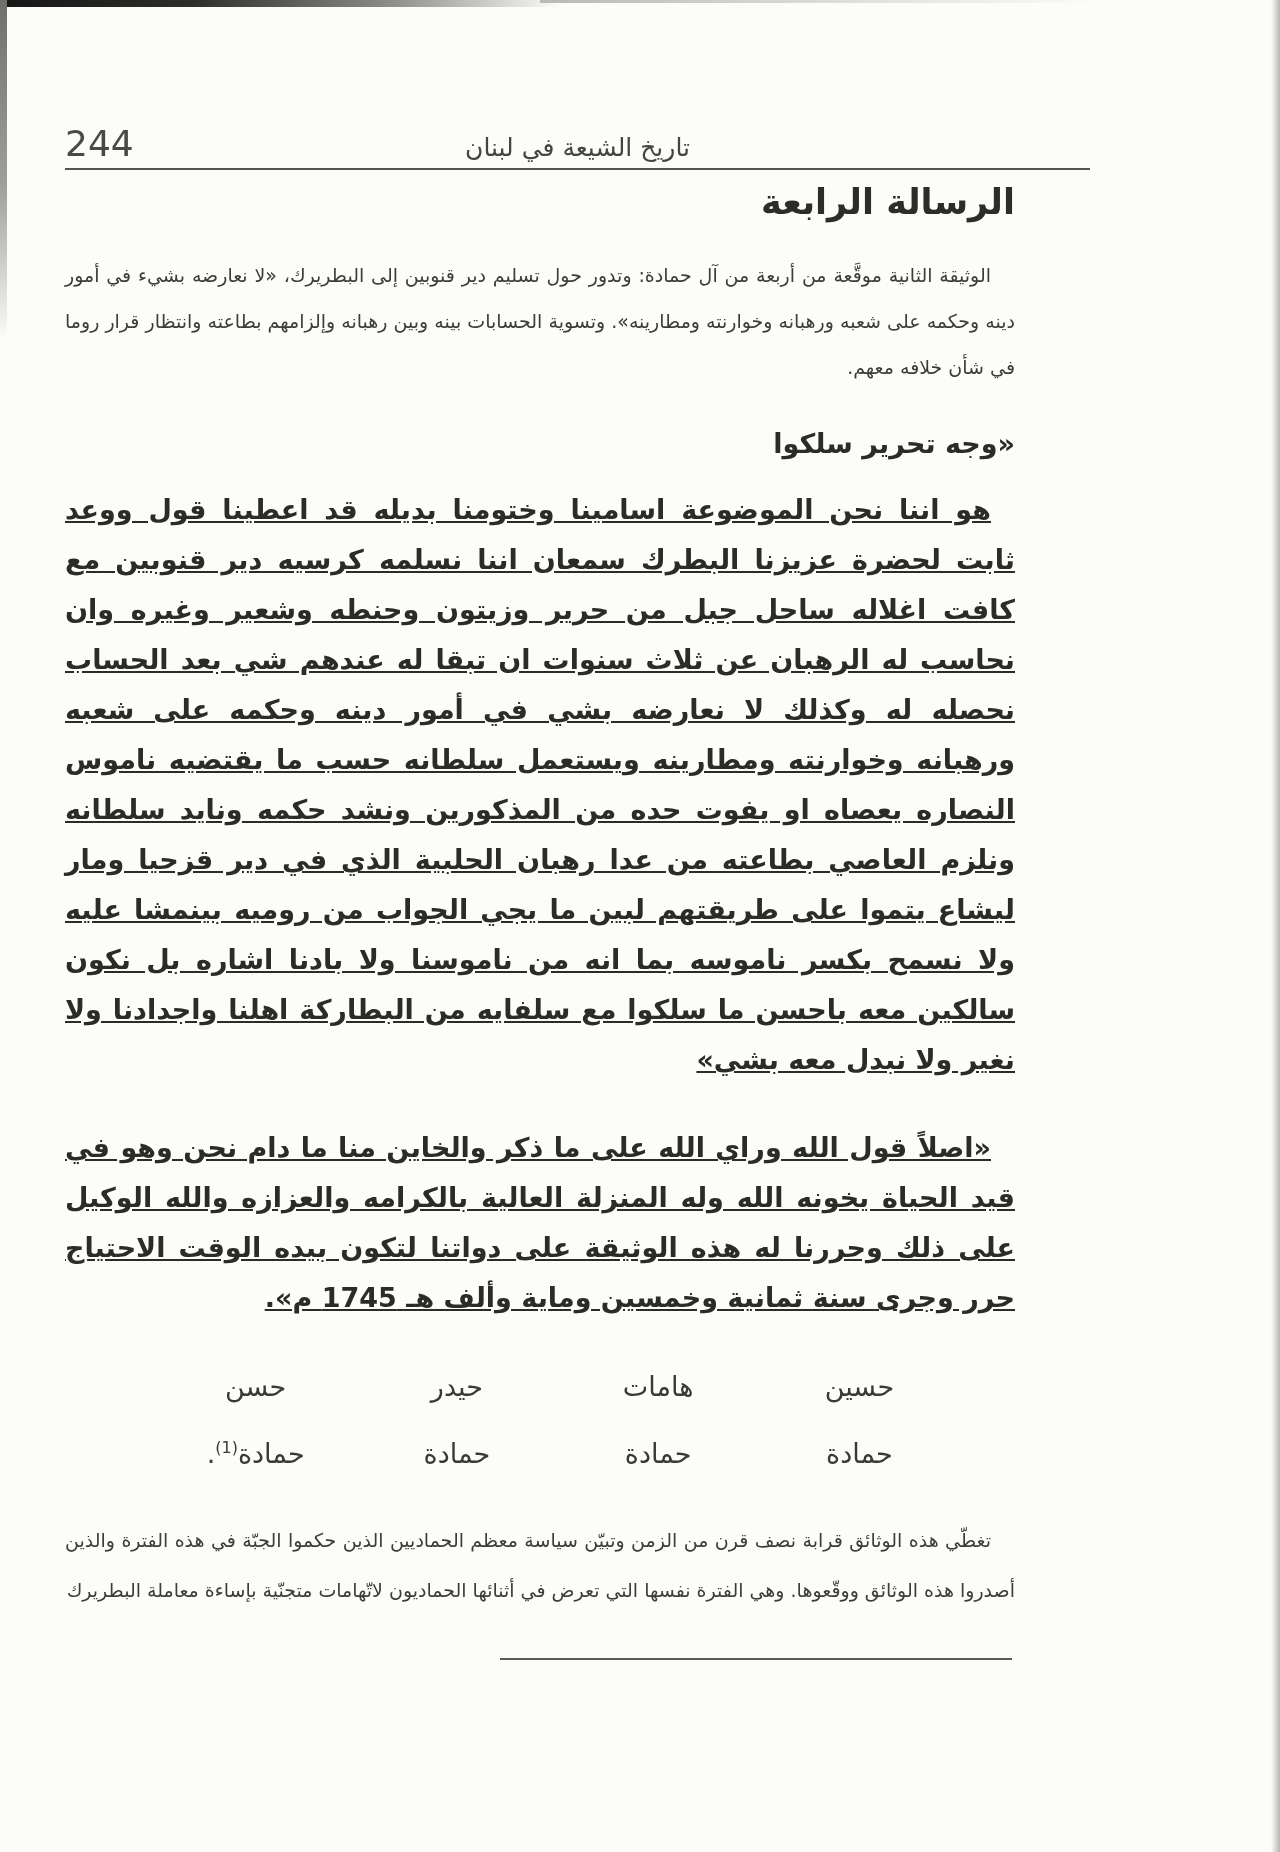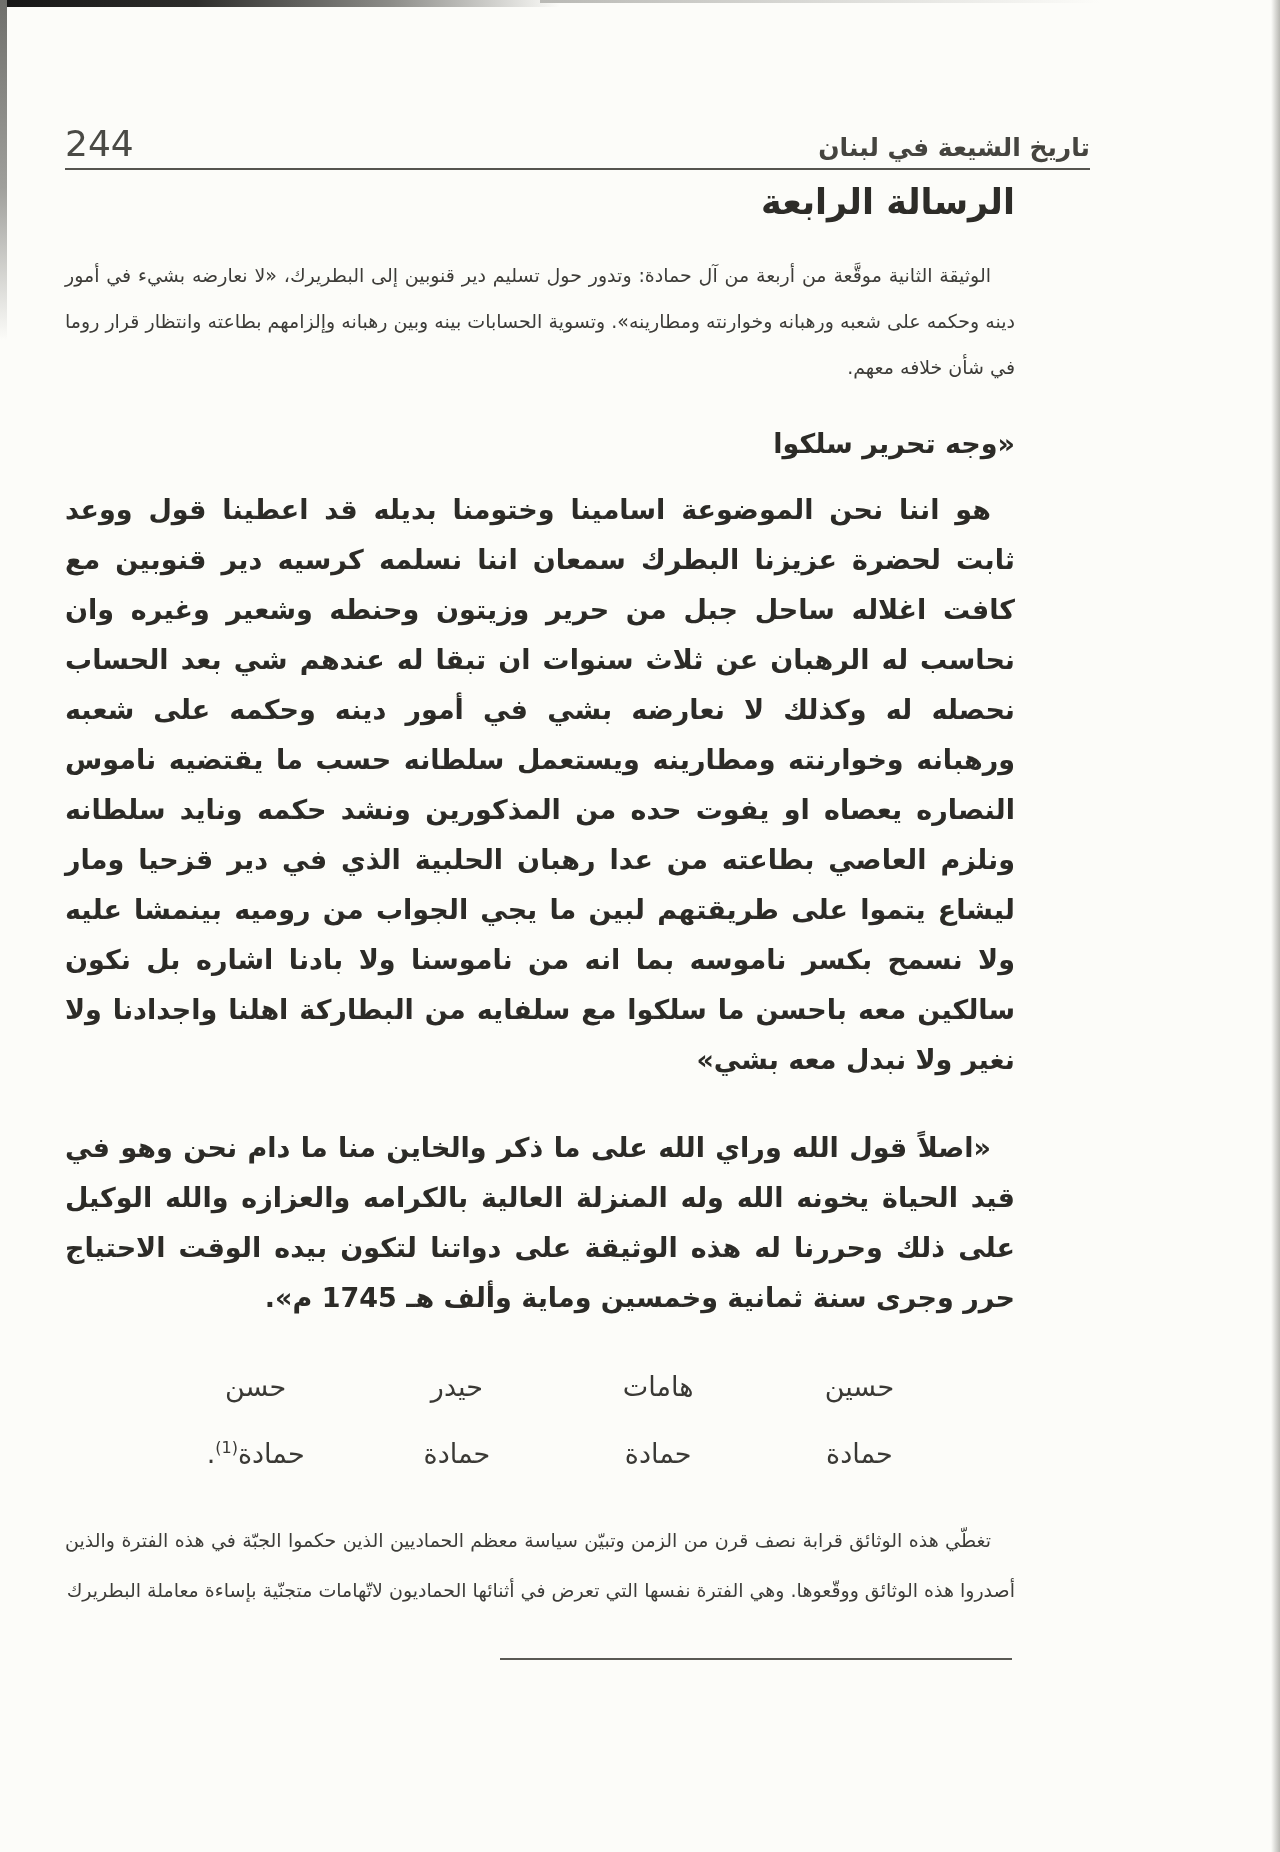--- a/index.html
+++ b/index.html
@@ -30,21 +30,21 @@
     position:absolute; top:0; right:0; width:9px; height:100%;
     background:linear-gradient(to left,#b7b7b2 0%,rgba(252,252,249,0) 100%);
   }
   
   .header {
     position:absolute; top:122px; left:65px; width:1025px; height:46px;
     border-bottom:2px solid #55544f;
   }
   .running-title {
     position:absolute; left:0; right:0; bottom:6px;
-    font-size:25px; font-weight:bold; color:#45443f;
+    text-align:center; font-size:25px; font-weight:normal; color:#45443f;
     letter-spacing:.5px;
   }
   .page-number {
     position:absolute; left:0; bottom:4px;
     direction:ltr; font-size:36px; color:#4a4a45;
     font-family:"DejaVu Sans", sans-serif;
   }
   
   .content {
     position:absolute; top:182px; left:65px; width:950px;
@@ -60,20 +60,21 @@
     text-indent:24px; text-align:justify;
   }
   .doc-heading {
     font-size:27px; font-weight:bold; color:#2c2b27;
     margin-top:38px; text-align:right;
   }
   .doc-para {
     font-size:27px; font-weight:bold; color:#2c2b27;
     line-height:50px; text-indent:24px; text-align:justify;
     margin-top:26px;
+    text-decoration:underline;
   }
   .oath-para { margin-top:38px; }
   
   .sig-grid {
     display:grid; grid-template-columns:repeat(4,1fr);
     row-gap:36px;
     margin:48px 55px 0 90px;
     font-size:27px; color:#3a3935;
     text-align:center;
   }

